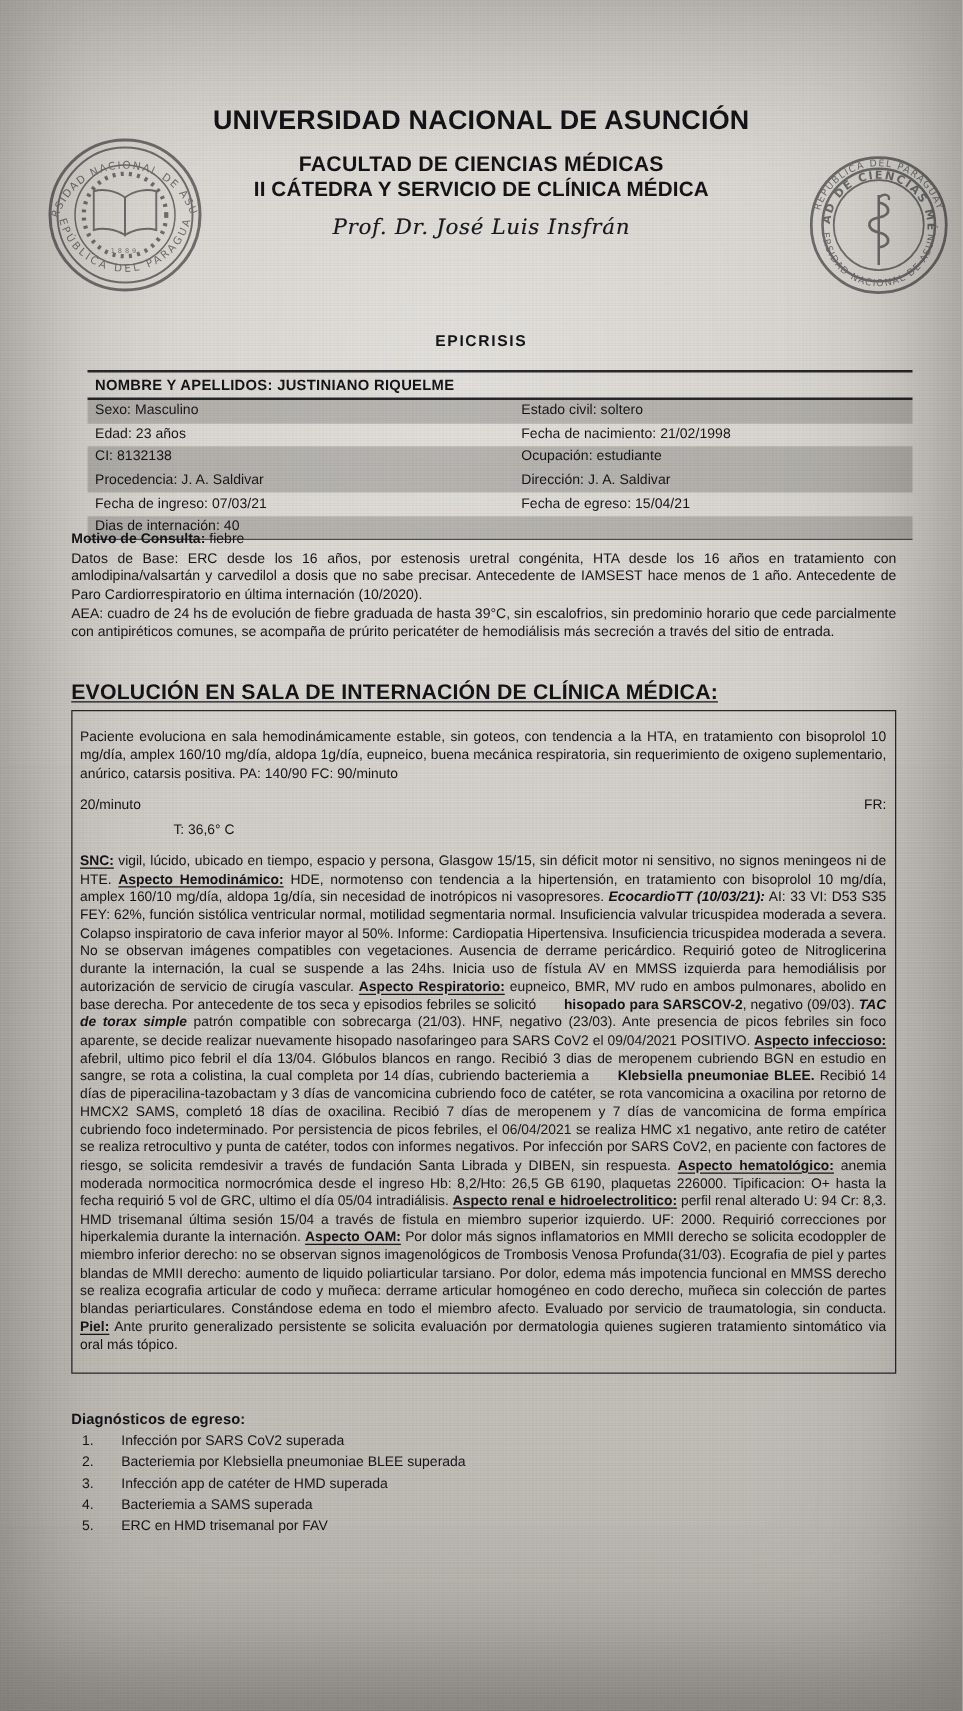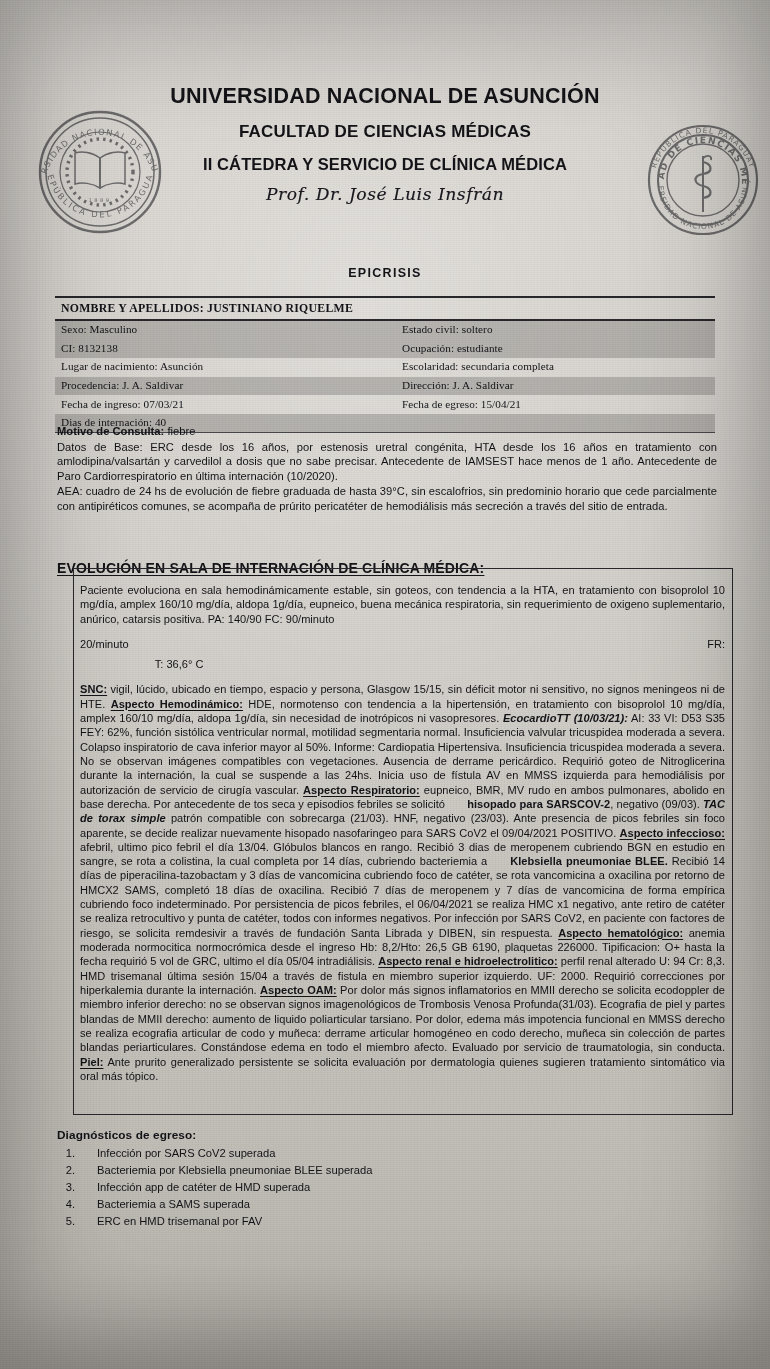--- a/index.html
+++ b/index.html
@@ -40,38 +40,38 @@
     position:absolute;inset:0;pointer-events:none;
     box-shadow:inset 0 0 120px 26px rgba(0,0,0,.20), inset 0 -40px 70px rgba(0,0,0,.13);
   }
 
   #content{position:absolute;left:0;top:0;width:770px;height:1369px;color:#16161a;}
 
   
   .hdr{position:absolute;left:0;right:0;top:84px;text-align:center;}
   .h1{font-size:21.5px;font-weight:700;letter-spacing:.2px;line-height:1.2;}
   .h2{font-size:17px;font-weight:700;margin-top:12px;letter-spacing:.2px;}
-  .h3{font-size:16.5px;font-weight:700;margin-top:13px;letter-spacing:.1px;}
+  .h3{font-size:16.5px;font-weight:700;margin-top:1px;letter-spacing:.1px;}
   .sig{
     font-family:"DejaVu Serif", serif;font-style:italic;font-size:17px;
     margin-top:10px;letter-spacing:.6px;color:#1a1a20;
     text-shadow:.4px .3px 0 rgba(0,0,0,.35);
   }
 
   
   .seal{position:absolute;border-radius:50%;opacity:.62;}
   .seal svg{display:block;}
   #seal-left{left:30px;top:96px;width:140px;height:146px;}
   #seal-right{left:640px;top:112px;width:126px;height:134px;}
 
   .epi{position:absolute;left:0;right:0;top:266px;text-align:center;
        font-size:12.5px;font-weight:700;letter-spacing:1.3px;}
 
   
-  .idtable{position:absolute;left:55px;top:296px;width:660px;font-family:Liberation Serif, serif;}
+  .idtable{position:absolute;left:70px;top:296px;width:660px;}
   .rule{height:2px;background:#2a2a2e;}
   .rule.thin{height:1px;background:#4a4a4e;}
   .namerow{
     font-size:11.8px;font-weight:700;letter-spacing:.25px;
     padding:3px 0 3px 6px;white-space:nowrap;
   }
   .grid{position:relative;}
   .gridrow{
     display:flex;font-size:11.2px;line-height:1.05;
     padding:3.4px 0 3.4px 6px;letter-spacing:.05px;
@@ -81,29 +81,29 @@
   .gcell.right{padding-left:14px;}
 
   
   .sec{position:absolute;left:57px;width:660px;}
   .seclabel{font-weight:700;}
   .para{font-size:11.2px;line-height:1.30;text-align:justify;letter-spacing:.02px;}
 
   #motivo{top:424px;}
   #motivo .para{margin:0 0 1px 0;}
   #evoltitle{
-    top:560px;font-size:14px;font-weight:700;letter-spacing:.15px;
+    top:544px;font-size:17px;font-weight:700;letter-spacing:.15px;
     text-decoration:underline;text-underline-offset:2px;
   }
 
   
   #evolbox{
-    position:absolute;left:73px;top:568px;width:660px;
+    position:absolute;left:57px;top:568px;width:660px;
     border:1.4px solid #2b2b2f;
-    padding:3px 7px 20px 6px;box-sizing:border-box;
+    padding:3px 7px 4px 6px;box-sizing:border-box;
   }
   #evolbox .para{font-size:11.05px;line-height:1.296;}
   .u{text-decoration:underline;text-underline-offset:1.5px;font-weight:700;}
   .b{font-weight:700;margin-left:19px;}
   .bi{font-weight:700;font-style:italic;margin-top:10px;}
   .vit{display:flex;}
 
   
   #dx{top:1128px;}
   .dxtitle{font-size:11.8px;font-weight:700;margin-bottom:3px;letter-spacing:.1px;}
@@ -190,27 +190,27 @@
         <span>NOMBRE Y APELLIDOS:</span>
         <span>JUSTINIANO RIQUELME</span>
       </div>
       <div class="rule"></div>
 
       <div class="grid">
         <div class="gridrow shade">
           <div class="gcell">Sexo: Masculino</div>
           <div class="gcell right">Estado civil: soltero</div>
         </div>
+        <div class="gridrow">
+          <div class="gcell">Edad: 23 años</div>
+          <div class="gcell right">Fecha de nacimiento: 21/02/1998</div>
+        </div>
         <div class="gridrow shade">
           <div class="gcell">CI: 8132138</div>
           <div class="gcell right">Ocupación: estudiante</div>
-        </div>
-        <div class="gridrow">
-          <div class="gcell">Lugar de nacimiento: Asunción</div>
-          <div class="gcell right">Escolaridad: secundaria completa</div>
         </div>
         <div class="gridrow shade">
           <div class="gcell">Procedencia: J. A. Saldivar</div>
           <div class="gcell right">Dirección: J. A. Saldivar</div>
         </div>
         <div class="gridrow">
           <div class="gcell">Fecha de ingreso: 07/03/21</div>
           <div class="gcell right">Fecha de egreso: 15/04/21</div>
         </div>
         <div class="gridrow shade">

